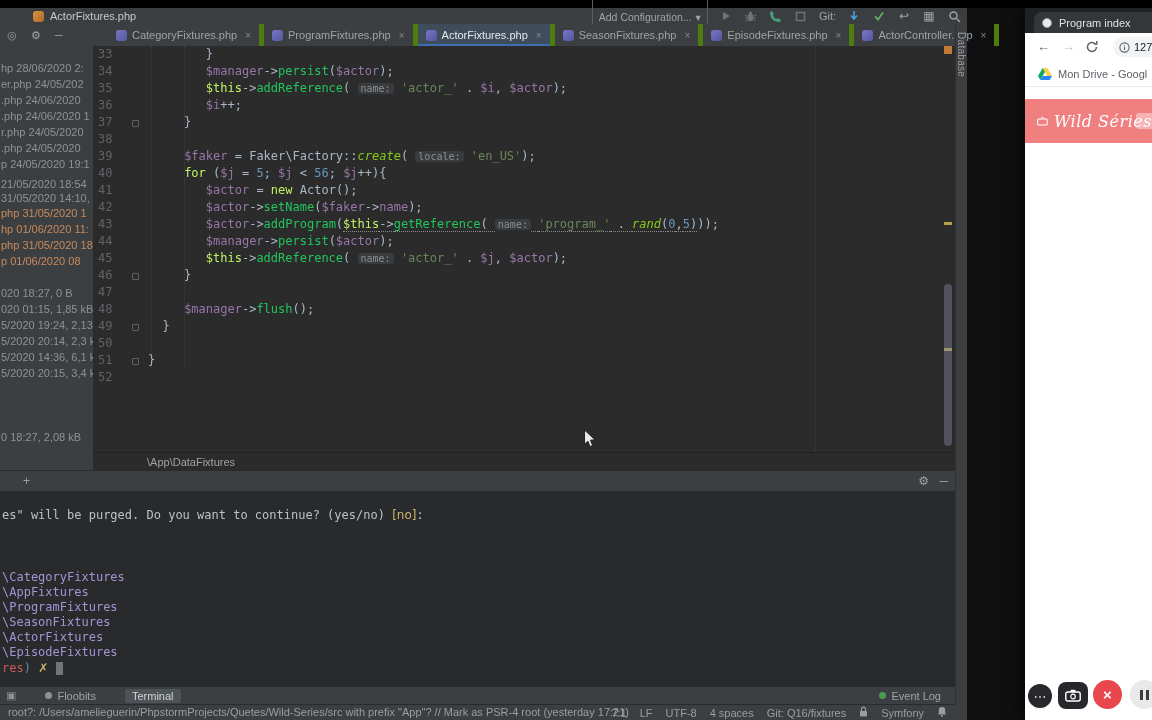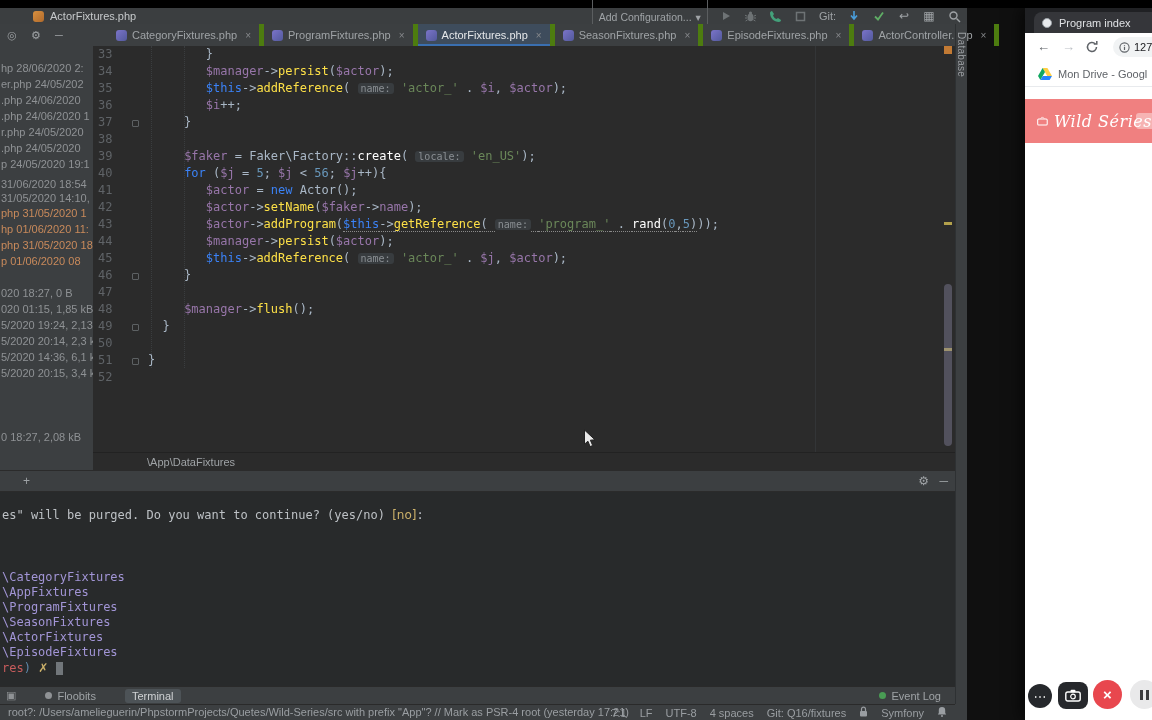--- a/index.html
+++ b/index.html
@@ -35,22 +35,22 @@
   .prow.gray{color:#8f9295;} .prow.orange{color:#c98a5b;}
 
   #editor{position:absolute;left:93px;top:38px;width:862px;height:406px;background:#2b2b2b;overflow:hidden;}
   .iguide{position:absolute;top:0;height:322px;width:0;border-left:1px dotted #3a3d3f;}
   #marginline{position:absolute;left:722px;top:0;height:406px;width:0;border-left:1px solid #333537;}
   #code-lines{position:absolute;left:0;top:0;width:862px;}
   .eline{position:relative;height:17px;line-height:17px;white-space:pre;font-family:"DejaVu Sans Mono",monospace;font-size:12px;}
   .gut{display:inline-block;width:47px;padding-left:5px;box-sizing:border-box;color:#5f6367;}
   .fold{position:absolute;left:39px;top:6px;width:5px;height:5px;border:1px solid #5d6163;border-radius:1px;}
   .ecode{padding-left:8px;}
-  .t-d{color:#a9b7c6}.t-k{color:#3b82f6}.t-v{color:#9876aa}.t-m{color:#fde047}
-  .t-mi{color:#ffffff;}.t-s{color:#6a8759}.t-n{color:#6897bb}
+  .t-d{color:#a9b7c6}.t-k{color:#bef264}.t-v{color:#9876aa}.t-m{color:#22c55e}
+  .t-mi{color:#84cc16;font-style:italic}.t-s{color:#6a8759}.t-n{color:#6897bb}
   .t-h{color:#8a8f93;background:#383c3f;border-radius:3px;padding:0 3px;font-size:10px;}
   .t-u{border-bottom:1px dotted #8a8a8a;}
   .sbmark{position:absolute;left:851px;width:8px;}
   .sb-orange{top:0;height:8px;background:#c27a34;}
   .sb-y1{top:176px;height:3px;background:#b3a14c;}
   .sb-y2{top:302px;height:3px;background:#b3a14c;}
   #sbthumb{position:absolute;left:851px;top:238px;width:8px;height:162px;background:rgba(130,128,155,.45);border-radius:4px;}
 
   #breadcrumbs{position:absolute;left:93px;top:444px;width:862px;height:18px;background:#2b2b2b;border-top:1px solid #222;
                font-size:11px;color:#9fa3a6;line-height:18px;}
@@ -214,21 +214,21 @@
     </div>
 
     <div id="projpanel">
         <div class="prow gray" style="top: 15px;">hp 28/06/2020 2:</div>
         <div class="prow gray" style="top: 31px;">er.php 24/05/202</div>
         <div class="prow gray" style="top: 47px;">.php 24/06/2020</div>
         <div class="prow gray" style="top: 63px;">.php 24/06/2020 1</div>
         <div class="prow gray" style="top: 79px;">r.php 24/05/2020</div>
         <div class="prow gray" style="top: 95px;">.php 24/05/2020</div>
         <div class="prow gray" style="top: 111px;">p 24/05/2020 19:1</div>
-        <div class="prow gray" style="top: 131px;">31/06/2020 18:54</div>
+        <div class="prow gray" style="top: 131px;">21/05/2020 18:54</div>
         <div class="prow gray" style="top: 145px;">31/05/2020 14:10, 3</div>
         <div class="prow orange" style="top: 160px;">php 31/05/2020 1</div>
         <div class="prow orange" style="top: 176px;">hp 01/06/2020 11:</div>
         <div class="prow orange" style="top: 192px;">php 31/05/2020 18</div>
         <div class="prow orange" style="top: 208px;">p 01/06/2020 08</div>
         <div class="prow gray" style="top: 240px;">020 18:27, 0 B</div>
         <div class="prow gray" style="top: 256px;">020 01:15, 1,85 kB</div>
         <div class="prow gray" style="top: 272px;">5/2020 19:24, 2,13</div>
         <div class="prow gray" style="top: 288px;">5/2020 20:14, 2,3 k</div>
         <div class="prow gray" style="top: 304px;">5/2020 14:36, 6,1 k</div>

